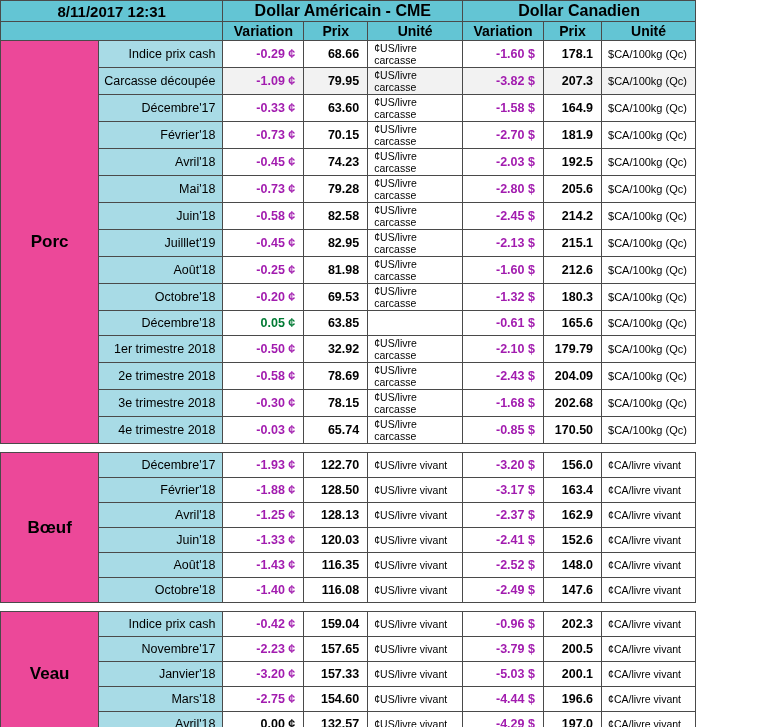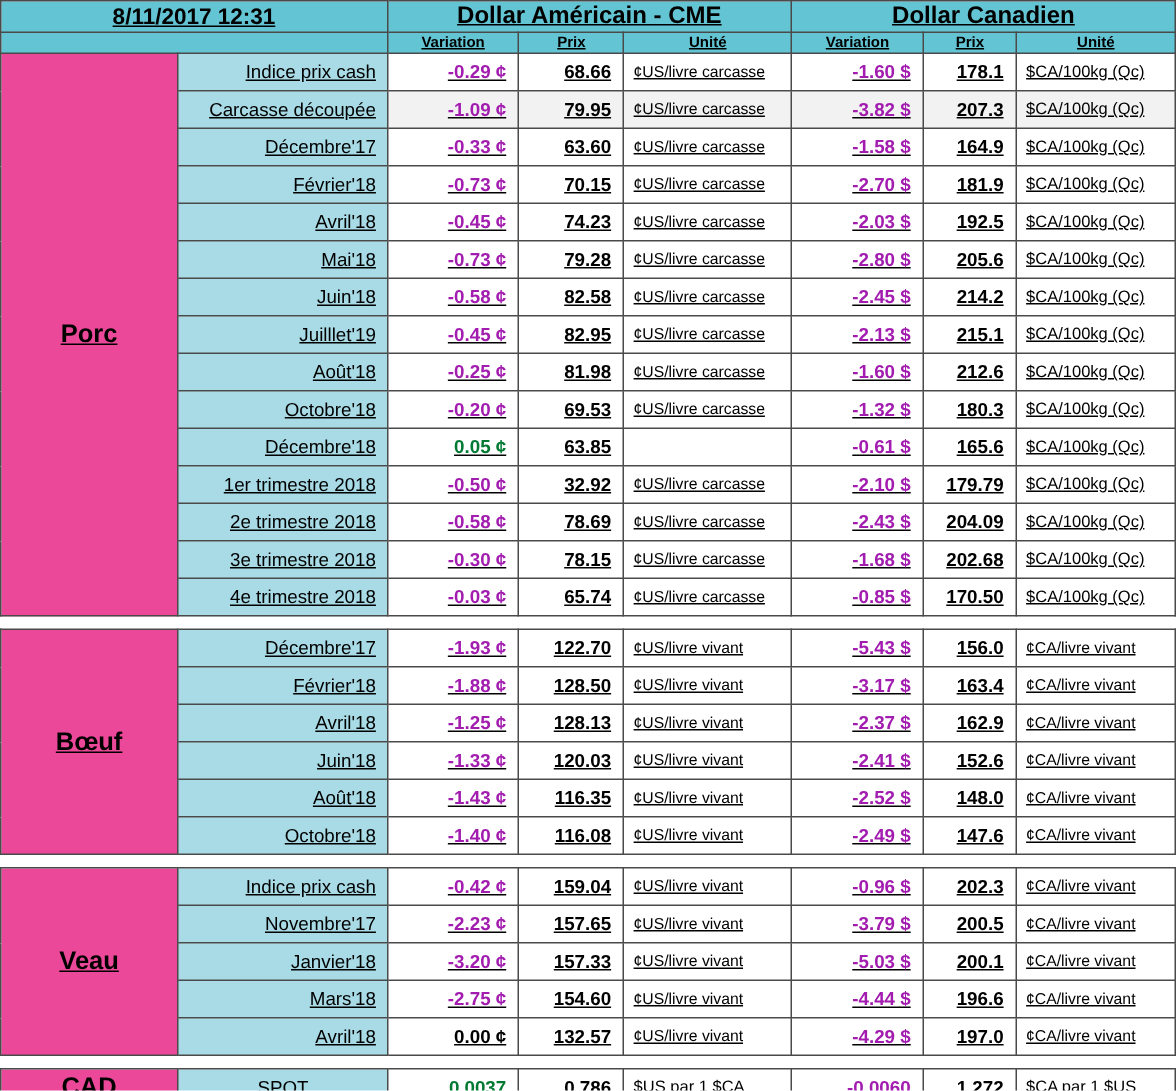--- a/index.html
+++ b/index.html
@@ -2,21 +2,21 @@
 <html><head>
 <meta charset="utf-8">
 <style>
   html,body{margin:0;padding:0;background:#ffffff;}
   body{
     width:784px;height:727px;
     font-family:"Liberation Sans", sans-serif;
     color:#000;
     -webkit-font-smoothing:none;
   }
-  #page{position:relative;width:784px;height:727px;overflow:hidden;text-decoration:underline;}
+  #page{position:relative;width:696px;height:727px;overflow:hidden;}
 
   table.grid{border-collapse:collapse;table-layout:fixed;}
 
   
   col.c-label{width:118px;}
   col.c-row{width:140px;}
   col.c-var{width:88px;}
   col.c-prix{width:70px;}
   col.c-unit{width:112px;}
   col.c-var2{width:88px;}
@@ -25,21 +25,21 @@
 
   .hdr-row td{
     border:1px solid #4a4a4a;
     background:#63c5d4;
     font-weight:bold;
     text-align:center;
     vertical-align:middle;
   }
   .hdr-date{font-size:15px;}
   .hdr-big{font-size:16px;}
-  .hdr-sub{font-size:10px;margin-left:42px;}
+  .hdr-sub{font-size:14px;margin-left:42px;}
 
   td.cell{
     border:1px solid #4a4a4a;
     height:22px;
     font-size:12.5px;
     vertical-align:middle;
     background:#ffffff;
   }
   td.rowlabel{
     background:#a8dbe6;
@@ -243,21 +243,21 @@
         </tr>
         <tr class="spacer-nb">
           <td colspan="8"></td>
         </tr>
         <tr>
           <td class="cell groupname" rowspan="6">Bœuf</td>
           <td class="cell rowlabel">Décembre'17</td>
           <td class="cell num neg">-1.93 ¢</td>
           <td class="cell num">122.70</td>
           <td class="cell unit small">¢US/livre vivant</td>
-          <td class="cell num neg">-5.43 $</td>
+          <td class="cell num neg">-3.20 $</td>
           <td class="cell num">156.0</td>
           <td class="cell unit small">¢CA/livre vivant</td>
         </tr>
         <tr>
           <td class="cell rowlabel">Février'18</td>
           <td class="cell num neg">-1.88 ¢</td>
           <td class="cell num">128.50</td>
           <td class="cell unit small">¢US/livre vivant</td>
           <td class="cell num neg">-3.17 $</td>
           <td class="cell num">163.4</td>

